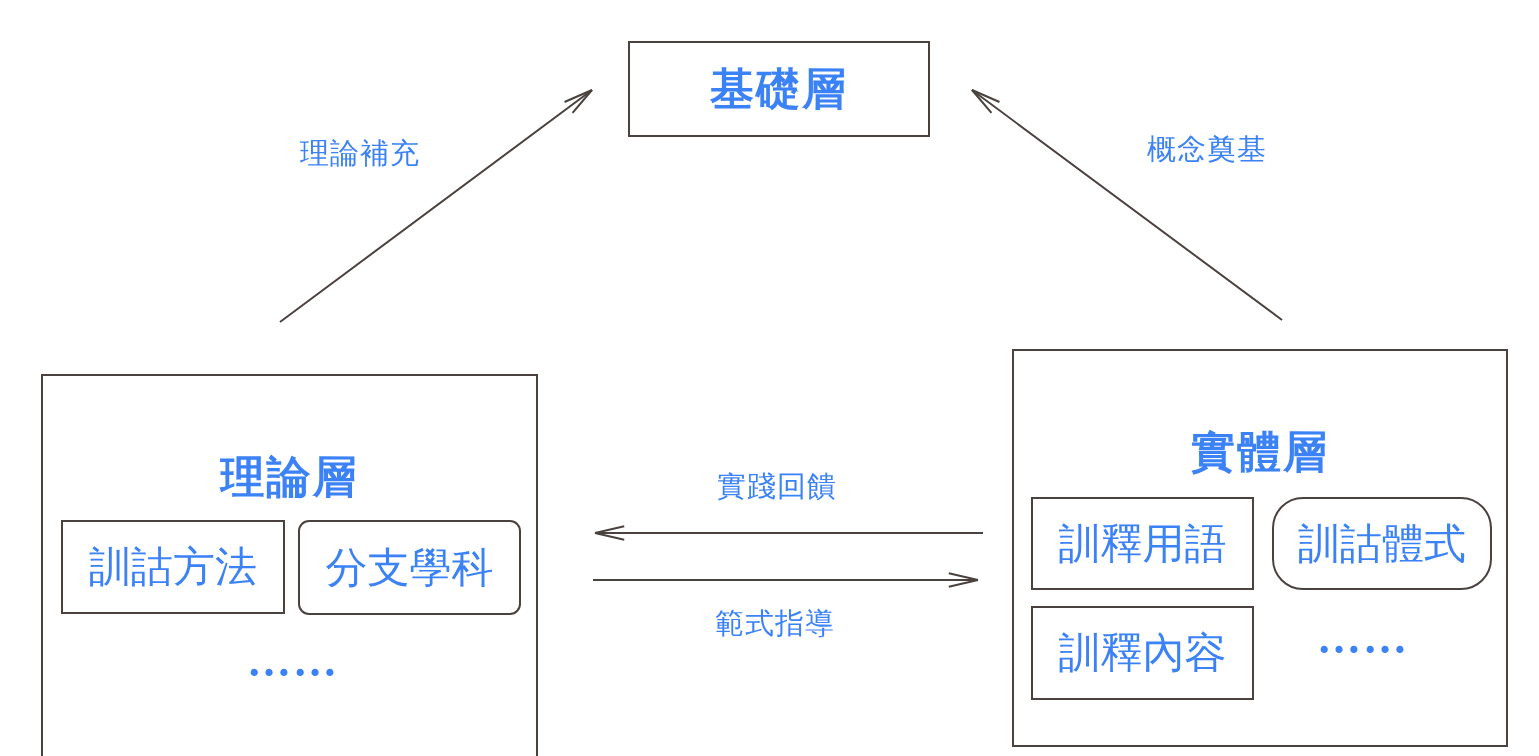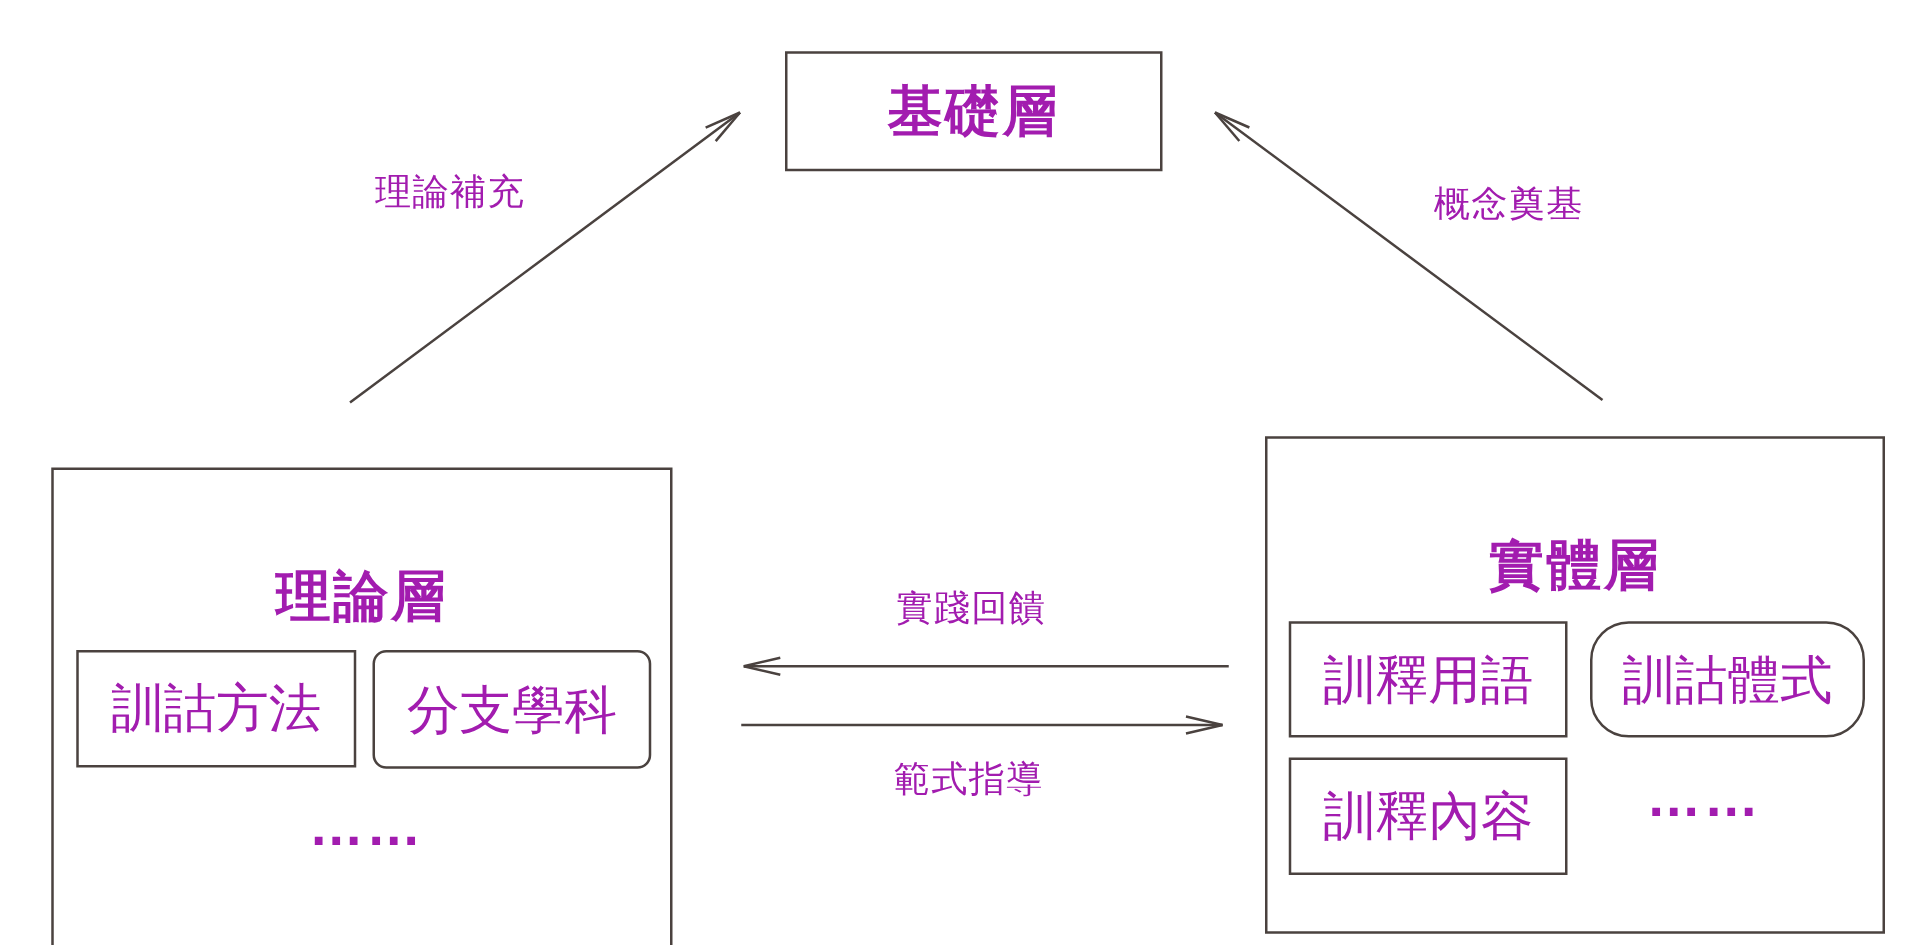--- a/index.html
+++ b/index.html
@@ -1,21 +1,21 @@
 <!DOCTYPE html>
 <html><head>
 <meta charset="utf-8">
 <style>
   html,body{margin:0;padding:0;background:#ffffff;}
   .canvas{
     position:relative;
     width:1539px;height:756px;
     background:#ffffff;
-    font-family:Liberation Sans, sans-serif;
-    color:#a21caf;
+    font-family:Liberation Serif, serif;
+    color:#3b82f6;
     overflow:hidden;
   }
   .arrow-layer{position:absolute;left:0;top:0;width:1539px;height:756px;}
   .box{position:absolute;background:#ffffff;border:2px solid #4a423f;box-sizing:border-box;}
   .top-box{
     left:628px;top:41px;width:302px;height:96px;
     display:flex;align-items:center;justify-content:center;
   }
   .top-box .node-title{font-size:44px;font-weight:bold;letter-spacing:2px;}
   .big-box{border-width:2px;}
@@ -40,21 +40,21 @@
     transform:translate(-50%,-50%) translateY(-0.30em);
     letter-spacing:2px;white-space:nowrap;
   }
   .theory-ellipsis{left:250px;top:299px;}
   .entity-ellipsis{left:349px;top:301px;}
   .edge-label{
     position:absolute;font-size:29px;white-space:nowrap;
     transform:translate(-50%,-50%);letter-spacing:1px;
   }
   .el-theory-supplement{left:360px;top:154px;}
-  .el-concept-foundation{left:1207px;top:164px;}
+  .el-concept-foundation{left:1207px;top:150px;}
   .el-practice-feedback{left:777px;top:487px;}
   .el-paradigm-guidance{left:775px;top:624px;}
 </style>
 </head>
 <body>
 
 <div class="canvas">
 
   <svg class="arrow-layer" width="1539" height="756" viewBox="0 0 1539 756" xmlns="http://www.w3.org/2000/svg">
       <line x1="280" y1="322" x2="592" y2="90" stroke="#4a423f" stroke-width="2" stroke-linecap="butt"></line>

